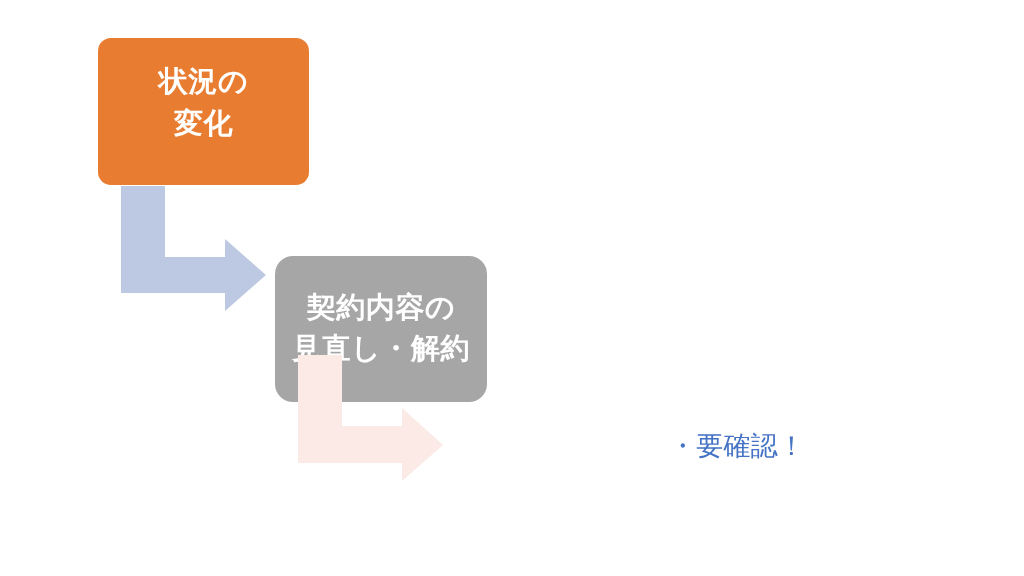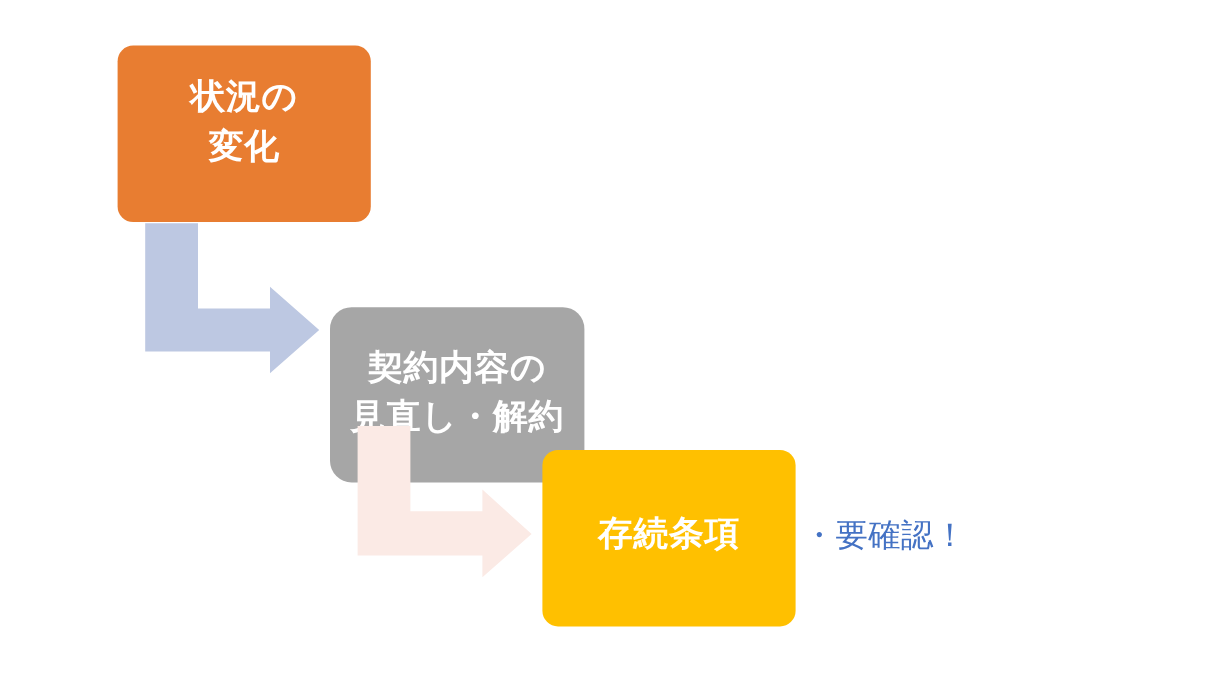--- a/index.html
+++ b/index.html
@@ -109,17 +109,16 @@
     <path d="M 3 0 L 47 0 L 47 71 L 107 71 L 107 53 L 148 89 L 107 125 L 107 107 L 3 107 Z" fill="#BDC8E2"></path>
   </svg>
 
   <div class="node" id="node-contract" style="background: rgb(166, 166, 166); color: rgb(255, 255, 255);">契約内容の
 見直し・解約</div>
 
   <svg class="elbow-arrow" id="arrow-contract-to-survival" viewBox="0 0 150 126">
     <path d="M 3 0 L 47 0 L 47 71 L 107 71 L 107 53 L 148 90 L 107 126 L 107 108 L 3 108 Z" fill="#FBEAE5"></path>
   </svg>
 
-  <div class="node" id="node-survival" style="background: rgb(255, 192, 0); color: rgb(255, 255, 255);">存続条項</div>
 
   <div id="annotation-confirm" style="color: rgb(68, 114, 196);">・要確認！</div>
 
 </div>
 
 </body></html>

